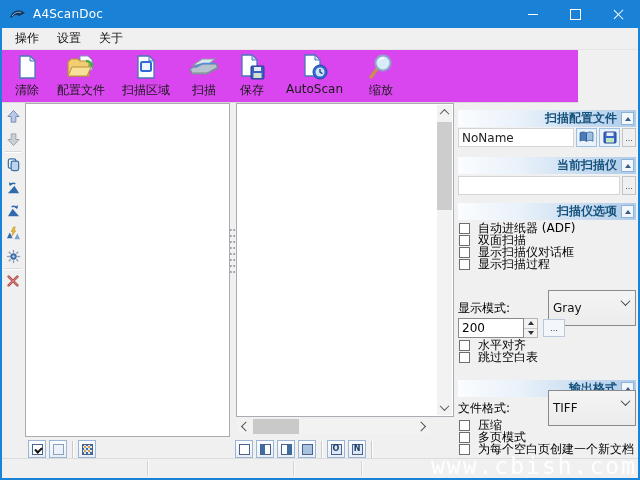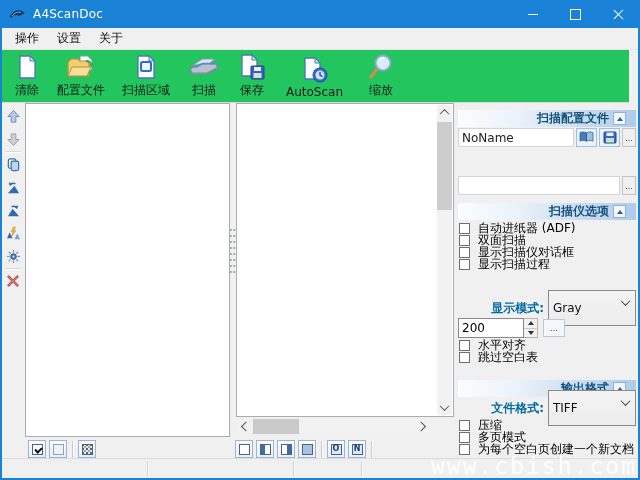--- a/index.html
+++ b/index.html
@@ -28,22 +28,22 @@
   .frame-l{left:0;} .frame-r{right:0;}
   .frame-b{position:absolute;left:0;right:0;bottom:0;height:2px;background:#1883d7;z-index:40;}
 
   
   .menubar{position:absolute;left:2px;top:28px;width:636px;height:22px;background:#f0f0f0;
            display:flex;align-items:center;padding-left:4px;box-sizing:border-box;
            border-bottom:1px solid #e5e5e5;}
   .menu-item{padding:2px 9px;color:#111;}
 
   
-  .toolbar{position:absolute;left:2px;top:50px;width:627px;height:53px;background:#22c55e;
-           display:flex;align-items:flex-end;box-sizing:border-box;border-bottom:1px solid #d8d8d8;padding-left:2px;}
+  .toolbar{position:absolute;left:2px;top:50px;width:576px;height:53px;background:#d946ef;
+           display:flex;align-items:flex-start;box-sizing:border-box;border-bottom:1px solid #d8d8d8;padding-left:2px;}
   .tb-sep{width:1px;background:#c9c9c9;margin:3px 1px;box-shadow:1px 0 0 #fbfbfb;}
   .tb-btn{display:flex;flex-direction:column;align-items:center;justify-content:flex-end;
           padding:2px 7px 3px;gap:0;}
   .tb-icon{height:30px;display:flex;align-items:center;justify-content:center;}
   .tb-label{font-size:12px;color:#1a1a1a;white-space:nowrap;}
 
   
   .content{position:absolute;left:2px;top:103px;width:636px;height:355px;background:#f0f0f0;}
 
   
@@ -75,38 +75,38 @@
   .vthumb{position:absolute;left:0;top:17px;width:15px;height:88px;background:#cdcdcd;}
   .hscroll{position:absolute;left:1px;top:316px;width:193px;height:15px;background:#f2f2f2;}
   .harrow{position:absolute;top:0;width:15px;height:15px;display:flex;align-items:center;justify-content:center;}
   .harrow.left{left:0;} .harrow.right{right:0;}
   .hthumb{position:absolute;left:16px;top:0;width:46px;height:15px;background:#c9c9c9;}
 
   
   .right-panel{position:absolute;left:452px;top:0;width:184px;height:355px;background:#f0f0f0;}
   .sec-header{position:absolute;left:4px;right:2px;height:17px;
       background:linear-gradient(to right,#fbfdff 0%,#e9f1fa 35%,#aecbe9 100%);
-      display:flex;align-items:center;justify-content:flex-end;gap:4px;padding-right:10px;}
+      display:flex;align-items:center;justify-content:flex-end;gap:4px;padding-right:2px;}
   .sec-title{font-weight:bold;color:#15527d;font-size:12px;}
   .collapse-btn{width:13px;height:13px;border:1px solid #8fb2d9;background:#f2f7fc;
       display:flex;align-items:center;justify-content:center;box-sizing:border-box;}
   .tri-up{width:0;height:0;border-left:3px solid transparent;border-right:3px solid transparent;
       border-bottom:4px solid #3c5a86;}
   .rp-row{position:absolute;left:4px;right:2px;height:19px;display:flex;align-items:center;gap:2px;}
   .txt{flex:1;height:19px;border:1px solid #d4d4d4;background:#fff;box-sizing:border-box;
        font:12px "DejaVu Sans",sans-serif;padding:0 3px;color:#222;outline:none;min-width:0;}
   .mini-btn{width:21px;height:19px;border:1px solid #9dc0e2;background:#eaf2fb;padding:0;
        display:flex;align-items:center;justify-content:center;box-sizing:border-box;}
   .dots-btn{width:14px;height:19px;border:1px solid #c3c3c3;background:#f0f0f0;font-size:9px;
        color:#444;display:flex;align-items:flex-end;justify-content:center;box-sizing:border-box;padding:0 0 3px;}
   .chk-row{position:absolute;left:5px;right:2px;height:12px;display:flex;align-items:center;gap:8px;}
   .chk{width:11px;height:11px;border:1px solid #6e6e6e;background:#fff;box-sizing:border-box;flex:0 0 auto;}
   .chk-label{font-size:12px;color:#000;white-space:nowrap;line-height:12px;}
   .field-row{position:absolute;left:4px;right:2px;height:20px;display:flex;align-items:center;}
-  .field-label{width:86px;text-align:right;padding-right:4px;color:#0369a1;white-space:nowrap;flex:0 0 auto;font-weight:bold;}
+  .field-label{width:86px;padding-right:4px;color:#000000;white-space:nowrap;flex:0 0 auto;}
   .combo{flex:1;height:36px;border:1px solid #8a8a8a;background:linear-gradient(#f4f4f4,#ececec);
       display:flex;align-items:center;box-sizing:border-box;padding:0 4px;color:#111;position:relative;}
   .combo .chev{position:absolute;right:6px;top:8px;border-color:#444;}
   .spin-input{width:66px;height:20px;border:1px solid #8a8a8a;background:#fff;box-sizing:border-box;
       font:12px "DejaVu Sans",sans-serif;padding:0 3px;outline:none;}
   .spinner{width:14px;height:20px;display:flex;flex-direction:column;border:1px solid #b5b5b5;
       border-left:none;box-sizing:border-box;background:#f2f2f2;}
   .spin-b{flex:1;display:flex;align-items:center;justify-content:center;}
   .spin-b + .spin-b{border-top:1px solid #c9c9c9;}
   .tri{width:0;height:0;border-left:3px solid transparent;border-right:3px solid transparent;}
@@ -393,20 +393,26 @@
         <button class="mini-btn">
           <svg width="14" height="13" viewBox="0 0 14 13">
             <rect x="1" y="1" width="12" height="11" rx="1" fill="#3a66c9" stroke="#26408f" stroke-width="1"></rect>
             <rect x="3.5" y="1.5" width="7" height="3.5" fill="#e8eef8"></rect>
             <rect x="3" y="7" width="8" height="4.5" fill="#bfe8bf"></rect>
           </svg>
         </button>
         <button class="dots-btn">...</button>
       </div>
 
+      <div class="sec-header" style="top:54px">
+        <span class="sec-title">当前扫描仪</span>
+        <span class="collapse-btn">
+            <span class="tri-up"></span>
+          </span>
+      </div>
       <div class="rp-row" style="top:73px">
         <input class="txt" value="" style="">
         <button class="dots-btn">...</button>
       </div>
 
       <div class="sec-header" style="top:100px">
         <span class="sec-title">扫描仪选项</span>
         <span class="collapse-btn">
             <span class="tri-up"></span>
           </span>

